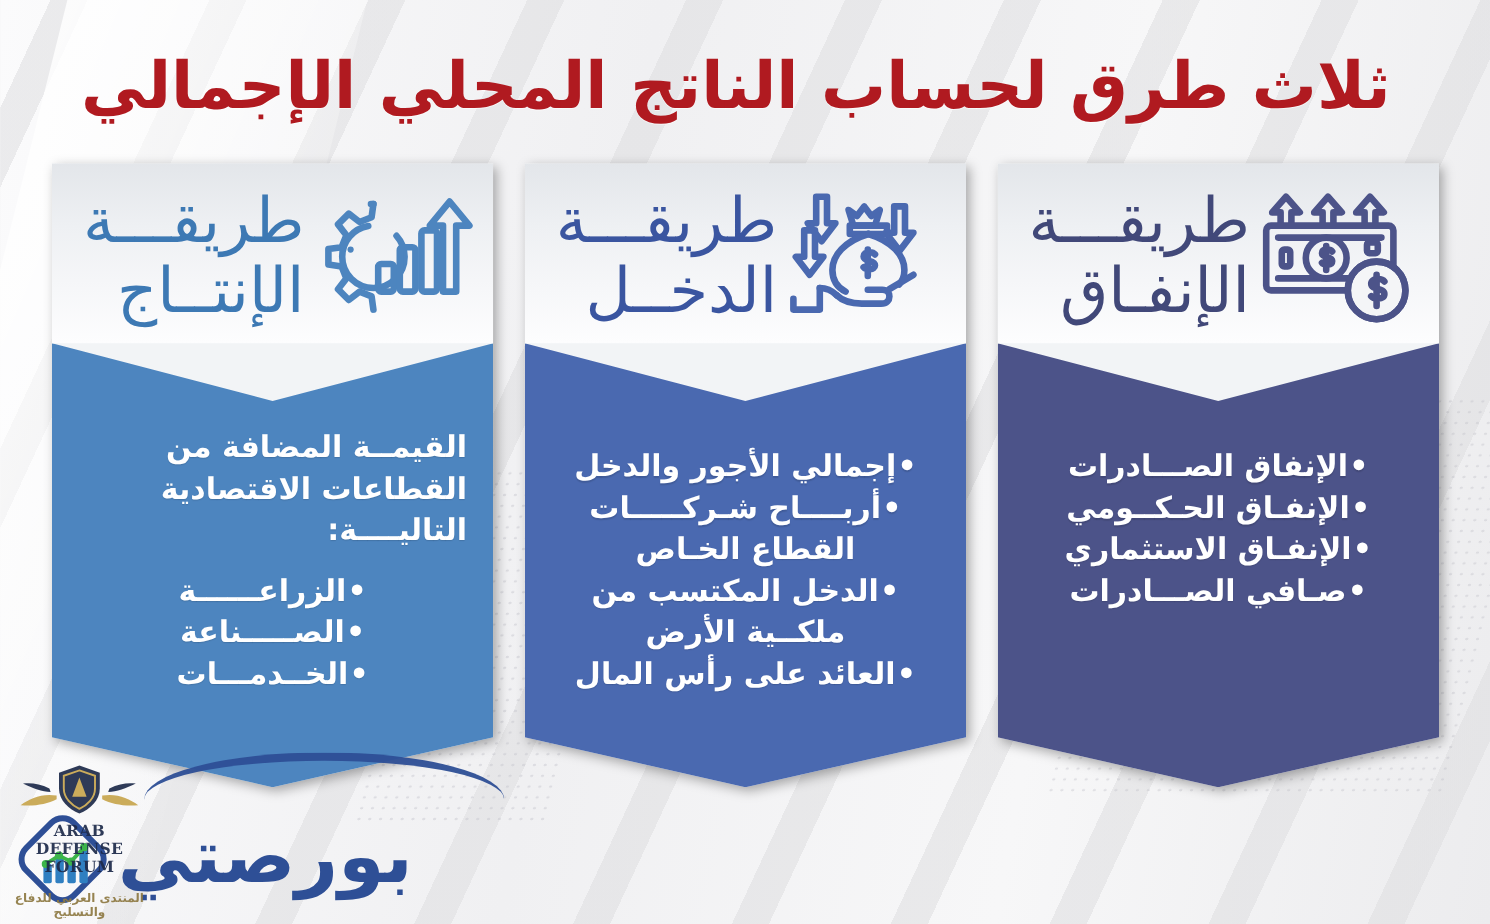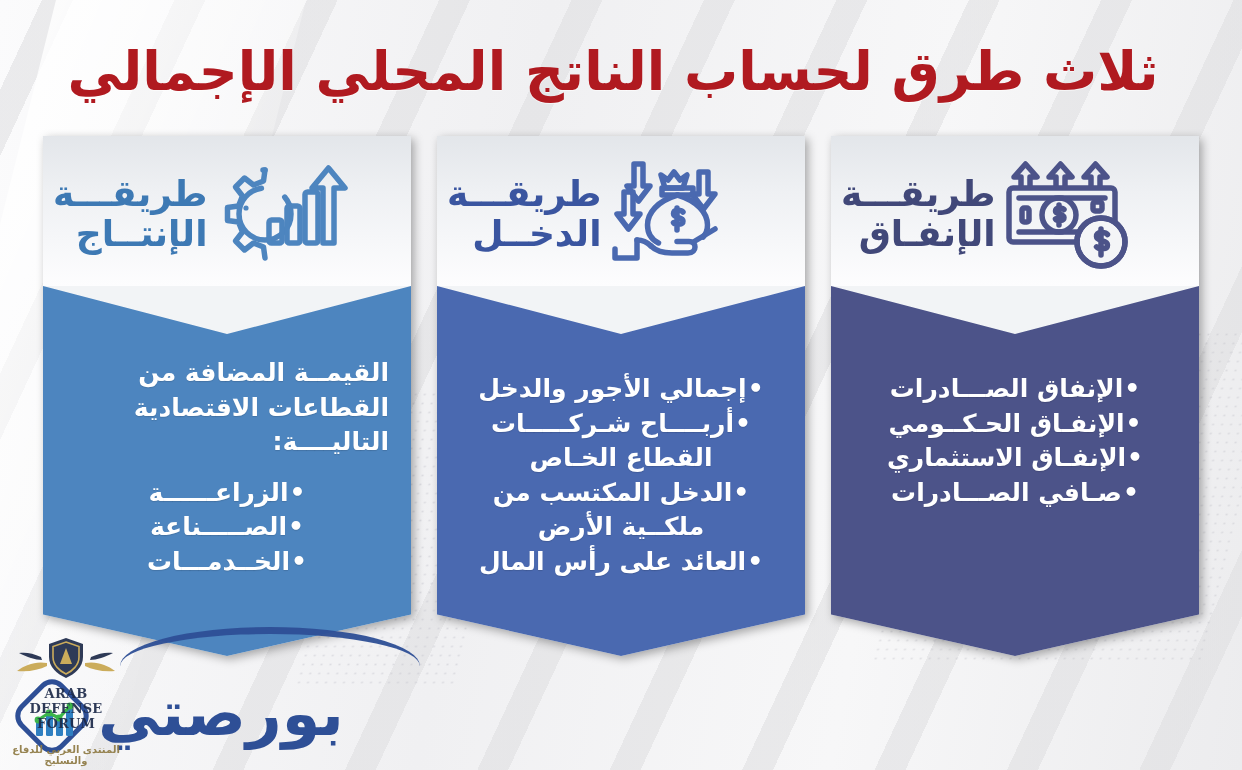--- a/index.html
+++ b/index.html
@@ -86,25 +86,26 @@
     gap:6px;
   }
   .panel-body{
     position:absolute;left:0;right:0;top:150px;bottom:0;
     clip-path:polygon(0% 0%,50% 13%,100% 0%,100% 100%,0% 100%);
     box-sizing:border-box;
     padding:70px 22px 0 22px;
   }
   .head-title{
     text-align:right;
-    font-weight:700;
-    font-size:36px;line-height:1.12;
+    font-weight:400;
+    font-size:52px;line-height:1.12;
     letter-spacing:-.5px;
     flex:0 0 auto;
     white-space:nowrap;
+    margin-left:16px;
   }
   .head-icon{flex:0 0 auto;display:block;}
   .body-intro{
     color:#ffffff;
     font-weight:600;
     font-size:25px;
     line-height:1.38;
     margin:0 0 1px 0;
     text-shadow:0 1px 1px rgba(0,0,0,.13);
   }

